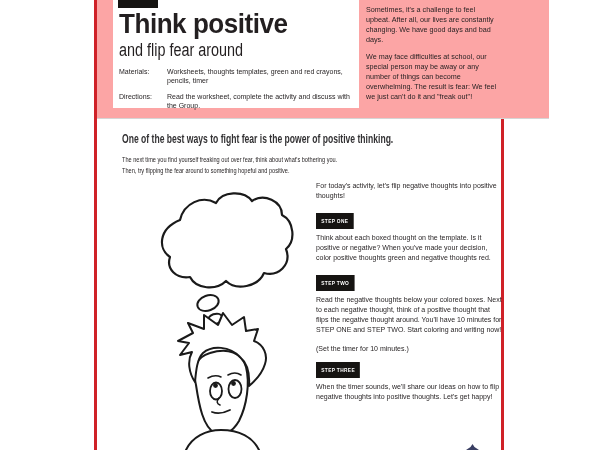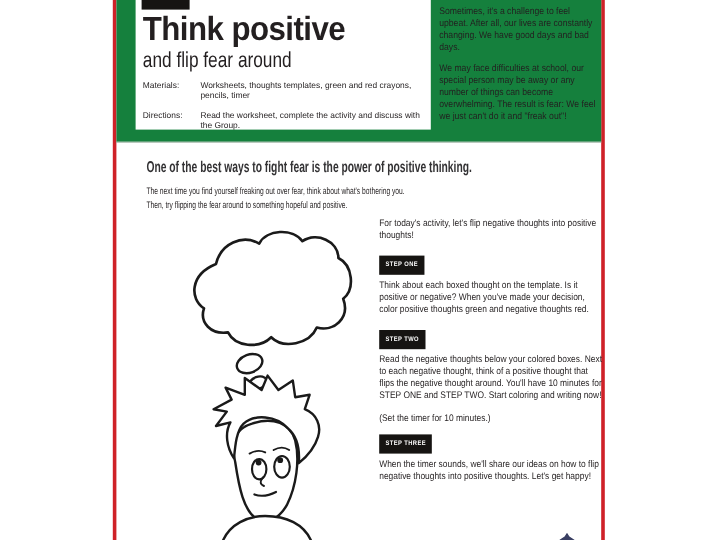--- a/index.html
+++ b/index.html
@@ -4,22 +4,22 @@
 <style>
   * { margin:0; padding:0; box-sizing:border-box; }
   html,body { width:600px; height:450px; background:#ffffff; overflow:hidden;
               font-family:"Liberation Sans","DejaVu Sans",sans-serif; color:#231f20; }
   .page { position:relative; width:600px; height:450px; background:#ffffff; }
 
   .red-line { position:absolute; top:0; width:3px; height:450px; background:#cf2128; }
   .red-line.left  { left:94px; }
   .red-line.right { left:501px; }
 
-  .band { position:absolute; left:97px; top:0; width:404px; height:119px;
-          background:#15803d; border-bottom:1px solid #d6d5d5; }
+  .band { position:absolute; left:97px; top:0; width:452px; height:119px;
+          background:#fca5a5; border-bottom:1px solid #d6d5d5; }
 
   .card { position:absolute; left:16px; top:0; width:246px; height:108px;
           background:#ffffff; padding:2px 6px; }
   .tab-badge { position:absolute; left:5px; top:0; width:40px; height:8px; background:#161412; }
   .title { font-size:28px; font-weight:bold; color:#231f20; letter-spacing:-0.5px;
            line-height:32px; margin-top:6px; white-space:nowrap;
            transform:scaleX(0.93); transform-origin:left top; }
   .subtitle { font-size:18px; font-weight:normal; color:#231f20; line-height:20px;
               white-space:nowrap; transform:scaleX(0.80); transform-origin:left top; }
   .meta-row { display:flex; margin-top:7px; font-size:7px; line-height:9px; }

